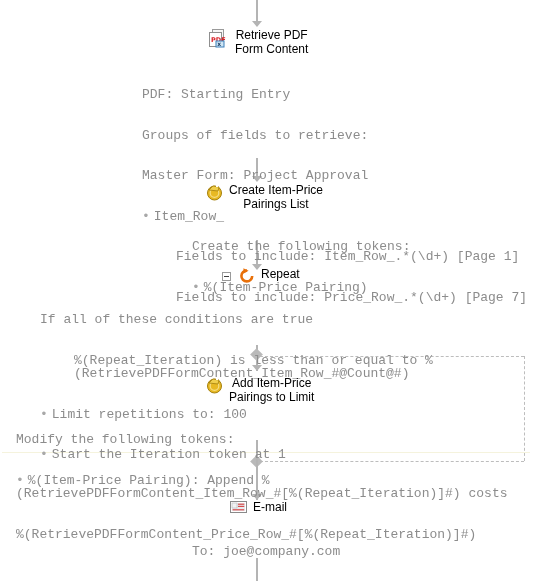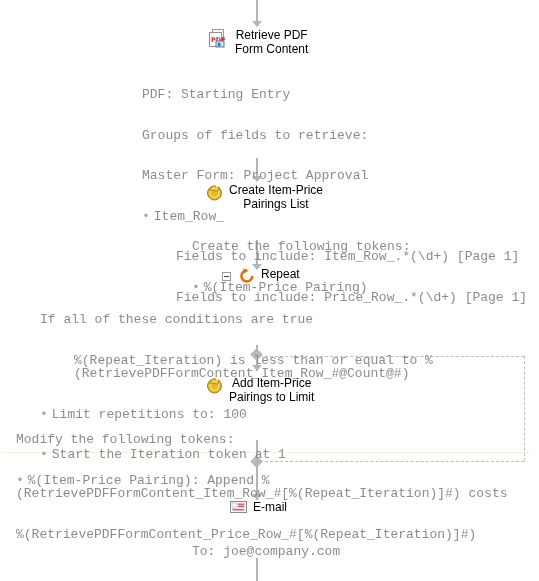--- a/index.html
+++ b/index.html
@@ -166,21 +166,21 @@
 Form Content</span>
     </div>
   </div>
 
   <div class="detail" style="left:142px; top:61px; width:390px;">
     <div class="detail-line">PDF: Starting Entry</div>
     <div class="detail-line">Groups of fields to retrieve:</div>
     <div class="detail-line">Master Form: Project Approval</div>
     <div class="bullet-line">Item_Row_</div>
     <div class="detail-line indent">Fields to include: Item_Row_.*(\d+) [Page 1]</div>
-    <div class="detail-line indent">Fields to include: Price_Row_.*(\d+) [Page 1]</div>
+    <div class="detail-line indent">Fields to include: Price_Row_.*(\d+) [Page 7]</div>
   </div>
 
   <div class="node" style="left:206px; top:183px;">
     <div class="node-head">
       <span class="icon">
         <svg width="18" height="18" viewBox="0 0 18 18">
           <circle cx="8.5" cy="10" r="7" fill="#e8b923" stroke="#a5800c" stroke-width="1"></circle>
           <circle cx="8.5" cy="10" r="4.3" fill="none" stroke="#f5dd85" stroke-width="1.2"></circle>
           <path d="M3 7 L7 3 L13 4 L12 8 Z" fill="#f0cf4d" stroke="#a5800c" stroke-width="0.8"></path>
           <rect x="10" y="2" width="2" height="2" fill="#ffffff"></rect>

